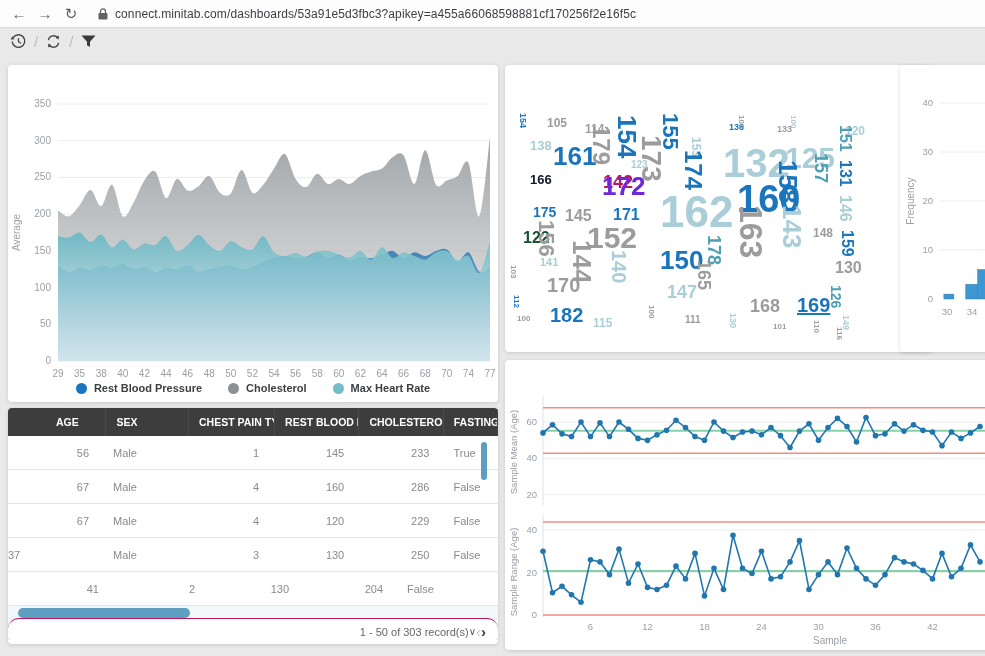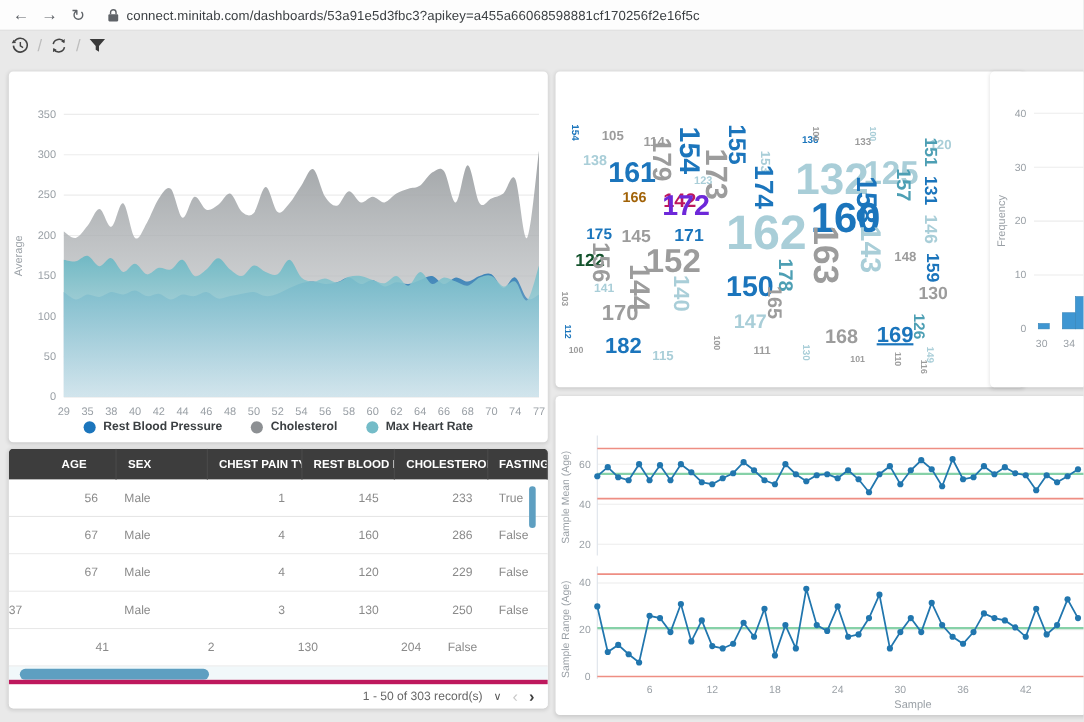--- a/index.html
+++ b/index.html
@@ -43,22 +43,22 @@
   .tbl-head-cell { color:#fff; font-size:10.5px; font-weight:bold; padding:8px 0 0 10px;
     position:relative; overflow:hidden; white-space:nowrap; border-right:1px solid #4a4a4a; cursor:pointer; }
   .tbl-row { display:flex; height:34px; border-bottom:1px solid #e6e6e6; background:#fff; cursor:pointer; }
   .tbl-row.partial { background:#f1f8fa; }
   .tbl-cell { font-size:11px; color:#8a8a8a; padding-top:11px; overflow:hidden; white-space:nowrap; }
   .vscroll { position:absolute; right:11px; top:34px; width:6px; height:38px;
     background:#5e9fc1; border-radius:3px; cursor:pointer; }
   .hscroll { position:absolute; left:10px; top:200px; width:172px; height:10px;
     background:#5e9fc1; border-radius:5px; cursor:pointer; }
   .pager { position:absolute; left:0; bottom:0; width:100%; height:26px; background:#fff;
-    border-top:4px solid #be185d; display:flex; align-items:center; justify-content:flex-end;
-    gap:10px; padding-right:12px; }
+    border-top:1px solid #be185d; display:flex; align-items:center; justify-content:flex-end;
+    padding-right:12px;border-radius:11px; }
   .pager-label { font-size:11px; color:#666; }
   .pager-dd { font-size:10px; color:#555; cursor:pointer; }
   .pager-prev { font-size:15px; color:#c9c9c9; cursor:default; }
   .pager-next { font-size:15px; color:#3c3c3c; font-weight:bold; cursor:pointer; }
 
   svg text { font-family:"Liberation Sans", sans-serif; }
 </style>
 </head>
 <body>
 
@@ -170,21 +170,21 @@
 
 <div class="card" id="cloud-card">
     <span class="cloud-word rot" style="left: 22px; top: 48px; font-size: 9px; color: rgb(27, 117, 188);">154</span>
     <span class="cloud-word" style="left: 42px; top: 52px; font-size: 12px; color: rgb(156, 156, 156);">105</span>
     <span class="cloud-word" style="left: 80px; top: 58px; font-size: 12px; color: rgb(156, 156, 156);">114</span>
     <span class="cloud-word" style="left: 25px; top: 74px; font-size: 13px; color: rgb(169, 206, 216);">138</span>
     <span class="cloud-word" style="left: 48px; top: 78px; font-size: 26px; color: rgb(27, 117, 188);">161</span>
     <span class="cloud-word rot" style="left: 108px; top: 60px; font-size: 24px; color: rgb(156, 156, 156);">179</span>
     <span class="cloud-word rot" style="left: 135px; top: 50px; font-size: 26px; color: rgb(27, 117, 188);">154</span>
     <span class="cloud-word" style="left: 126px; top: 95px; font-size: 10px; color: rgb(169, 206, 216);">123</span>
-    <span class="cloud-word" style="left: 25px; top: 108px; font-size: 13px; color: #a16207; margin-left: 36px;">166</span>
+    <span class="cloud-word" style="left: 25px; top: 108px; font-size: 13px; color: #0f172a;">166</span>
     <span class="cloud-word" style="left: 50px; top: 108px; font-size: 18px; color: #be185d; margin-left: 48px;">142</span>
     <span class="cloud-word" style="left: 97px; top: 108px; font-size: 26px; color: #6d28d9;">172</span>
     <span class="cloud-word rot" style="left: 160px; top: 70px; font-size: 28px; color: rgb(156, 156, 156);">173</span>
     <span class="cloud-word rot" style="left: 176px; top: 48px; font-size: 22px; color: rgb(27, 117, 188);">155</span>
     <span class="cloud-word rot" style="left: 197px; top: 72px; font-size: 12px; color: rgb(169, 206, 216);">153</span>
     <span class="cloud-word rot" style="left: 200px; top: 85px; font-size: 24px; color: rgb(27, 117, 188);">174</span>
     <span class="cloud-word" style="left: 224px; top: 58px; font-size: 9px; color: rgb(27, 117, 188);">136</span>
     <span class="cloud-word rot" style="left: 240px; top: 50px; font-size: 8px; color: rgb(156, 156, 156);">100</span>
     <span class="cloud-word" style="left: 272px; top: 60px; font-size: 9px; color: rgb(156, 156, 156);">133</span>
     <span class="cloud-word rot" style="left: 292px; top: 50px; font-size: 8px; color: rgb(169, 206, 216);">100</span>

